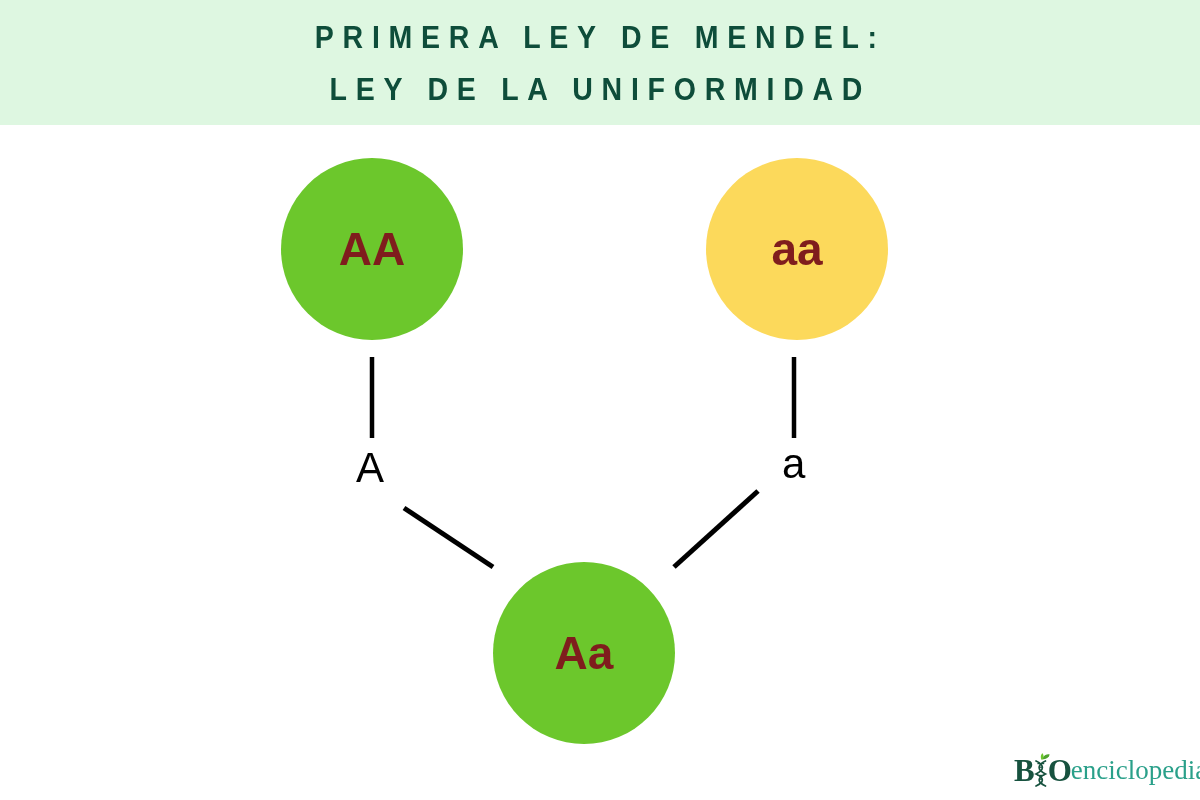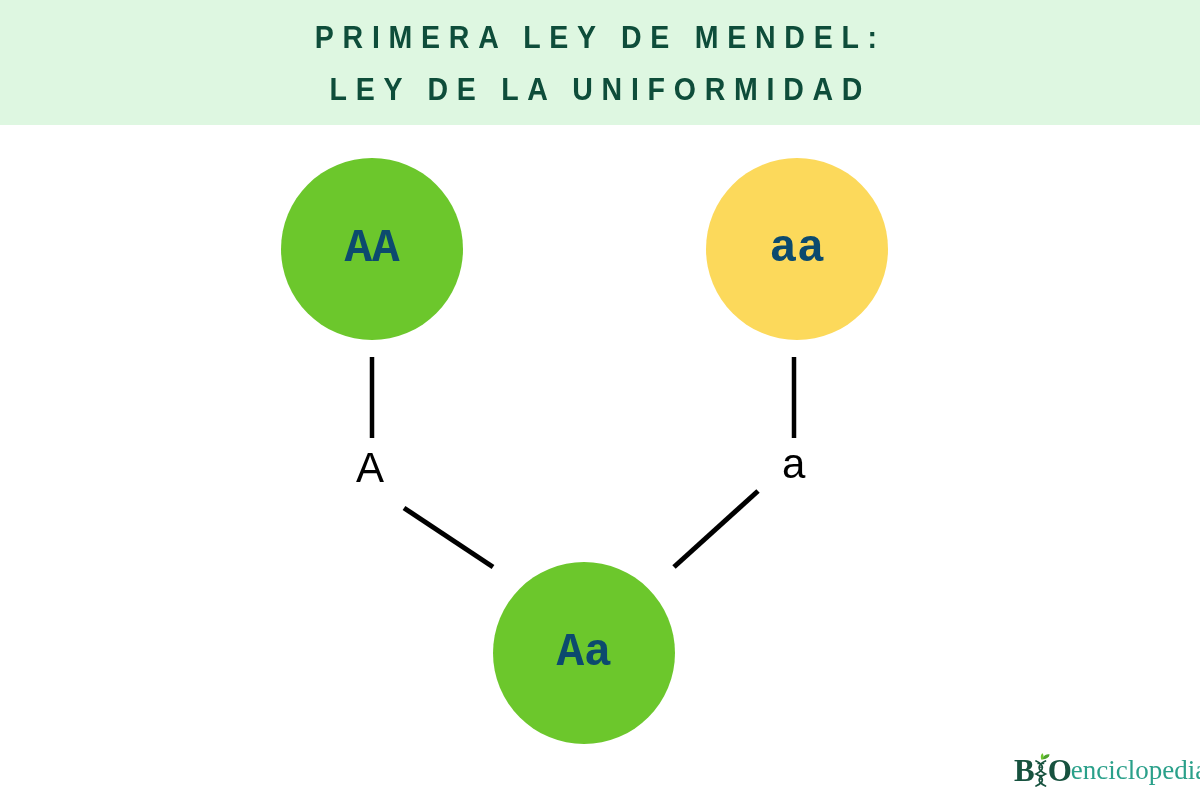--- a/index.html
+++ b/index.html
@@ -63,22 +63,22 @@
   .genotype-circle {
     position: absolute;
     width: 182px;
     height: 182px;
     border-radius: 50%;
     display: flex;
     align-items: center;
     justify-content: center;
   }
   .genotype-label {
-    color: #0c4a6e;
-    font-family: Liberation Mono, monospace;
+    color: #7f1d1d;
+    font-family: Liberation Sans, sans-serif;
     font-weight: 700;
     font-size: 46px;
     line-height: 1;
     letter-spacing: 0px;
     user-select: none;
   }
 
   
   #circle-parent-dominant {
     left: 281px;

